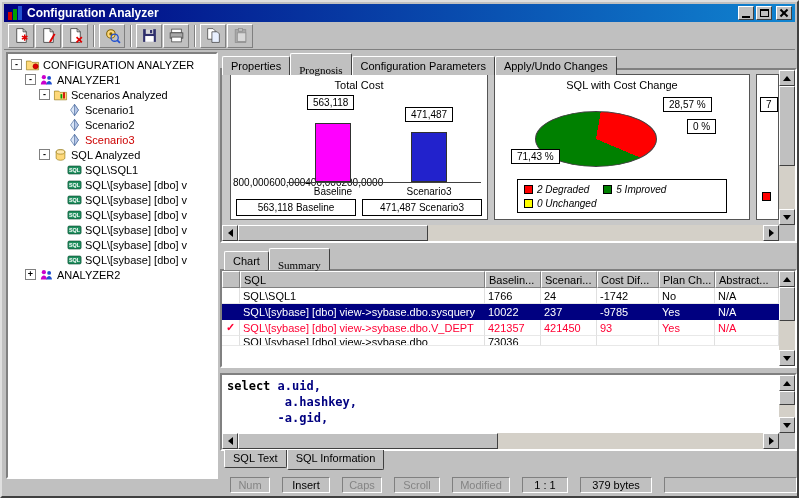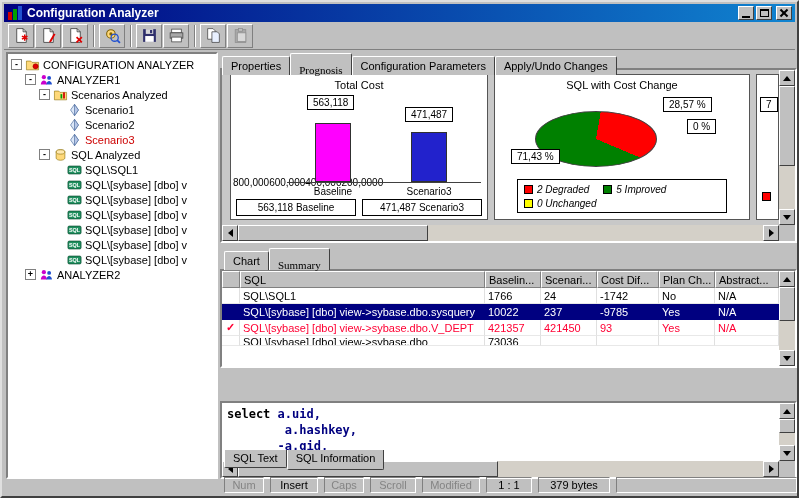--- a/index.html
+++ b/index.html
@@ -110,29 +110,29 @@
   table.grid td { padding:1px 3px; height:16px; border-right:1px solid #e0e0e0;
     border-bottom:1px solid #e8e8e8; white-space:nowrap; overflow:hidden; }
   tr.sel td { background:#000080; color:#fff; border-right-color:#000080; border-bottom-color:#000080; }
   tr.flag td { color:#ff0033; }
   td.mark { text-align:center; font-weight:bold; }
   tr.part td { height:9px; padding-top:0; padding-bottom:0; }
   tr.part td div { height:9px; overflow:hidden; line-height:13px; }
 
   
   .sql-outer { position:absolute; left:218px; top:371px; width:577px; height:78px;
-    border:2px solid; border-color:#808080 #fff #fff #808080; background:#fff; overflow:hidden;margin-top:28px; }
+    border:2px solid; border-color:#808080 #fff #fff #808080; background:#fff; overflow:hidden; }
   .sql-text { position:absolute; left:0; top:0; width:557px; height:58px; padding:3px 5px;
     font-family:"DejaVu Sans Mono","Liberation Mono",monospace; font-size:12px; line-height:16px; }
   .sline { white-space:pre; color:#000080; font-weight:bold; }
   .sline .kw { color:#000; font-weight:bold; }
 
   
   .statusbar { position:absolute; left:2px; bottom:2px; width:795px; height:19px;
-    display:flex; align-items:center; padding:0 2px; gap:6px; }
+    display:flex; align-items:center; padding:0 2px; gap:12px; }
   .sspacer { width:212px; flex:none; }
   .scell { height:16px; border:1px solid; border-color:#808080 #fff #fff #808080;
     display:flex; align-items:center; justify-content:center; font-size:11px; flex:none; }
   .scell.dis { color:#848484; }
   .sfill { flex:1; height:16px; border:1px solid; border-color:#808080 #fff #fff #808080; }
 </style>
 </head>
 <body>
 
 <svg width="0" height="0" style="position:absolute">

